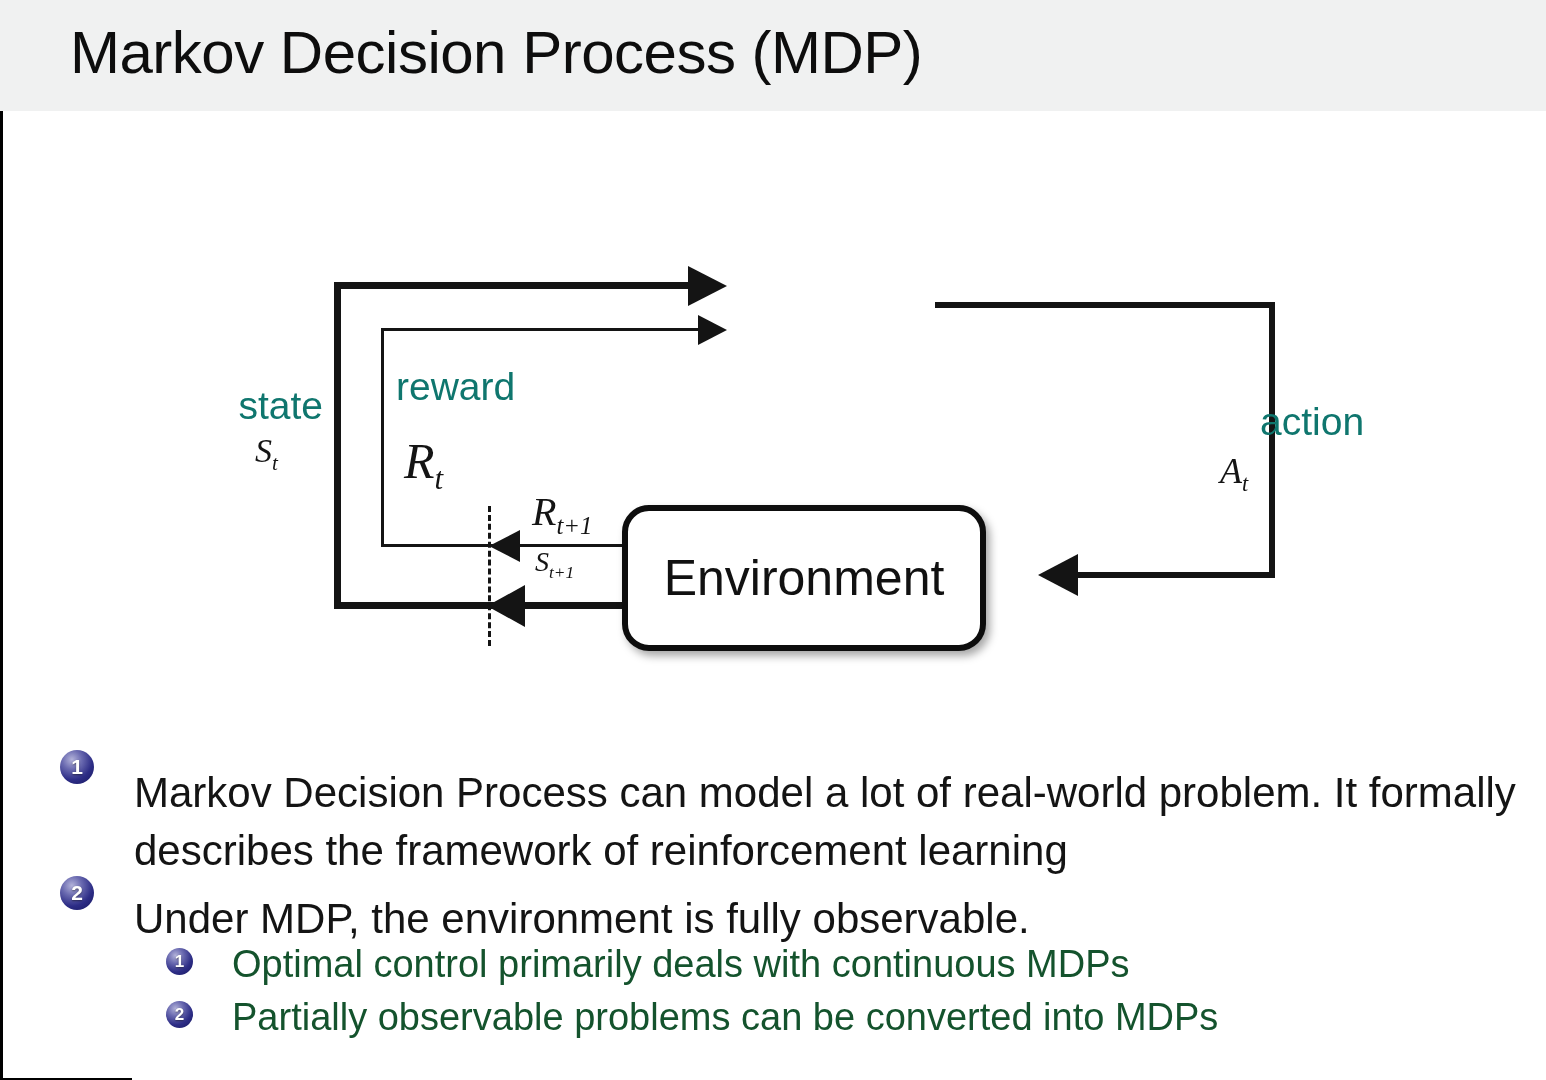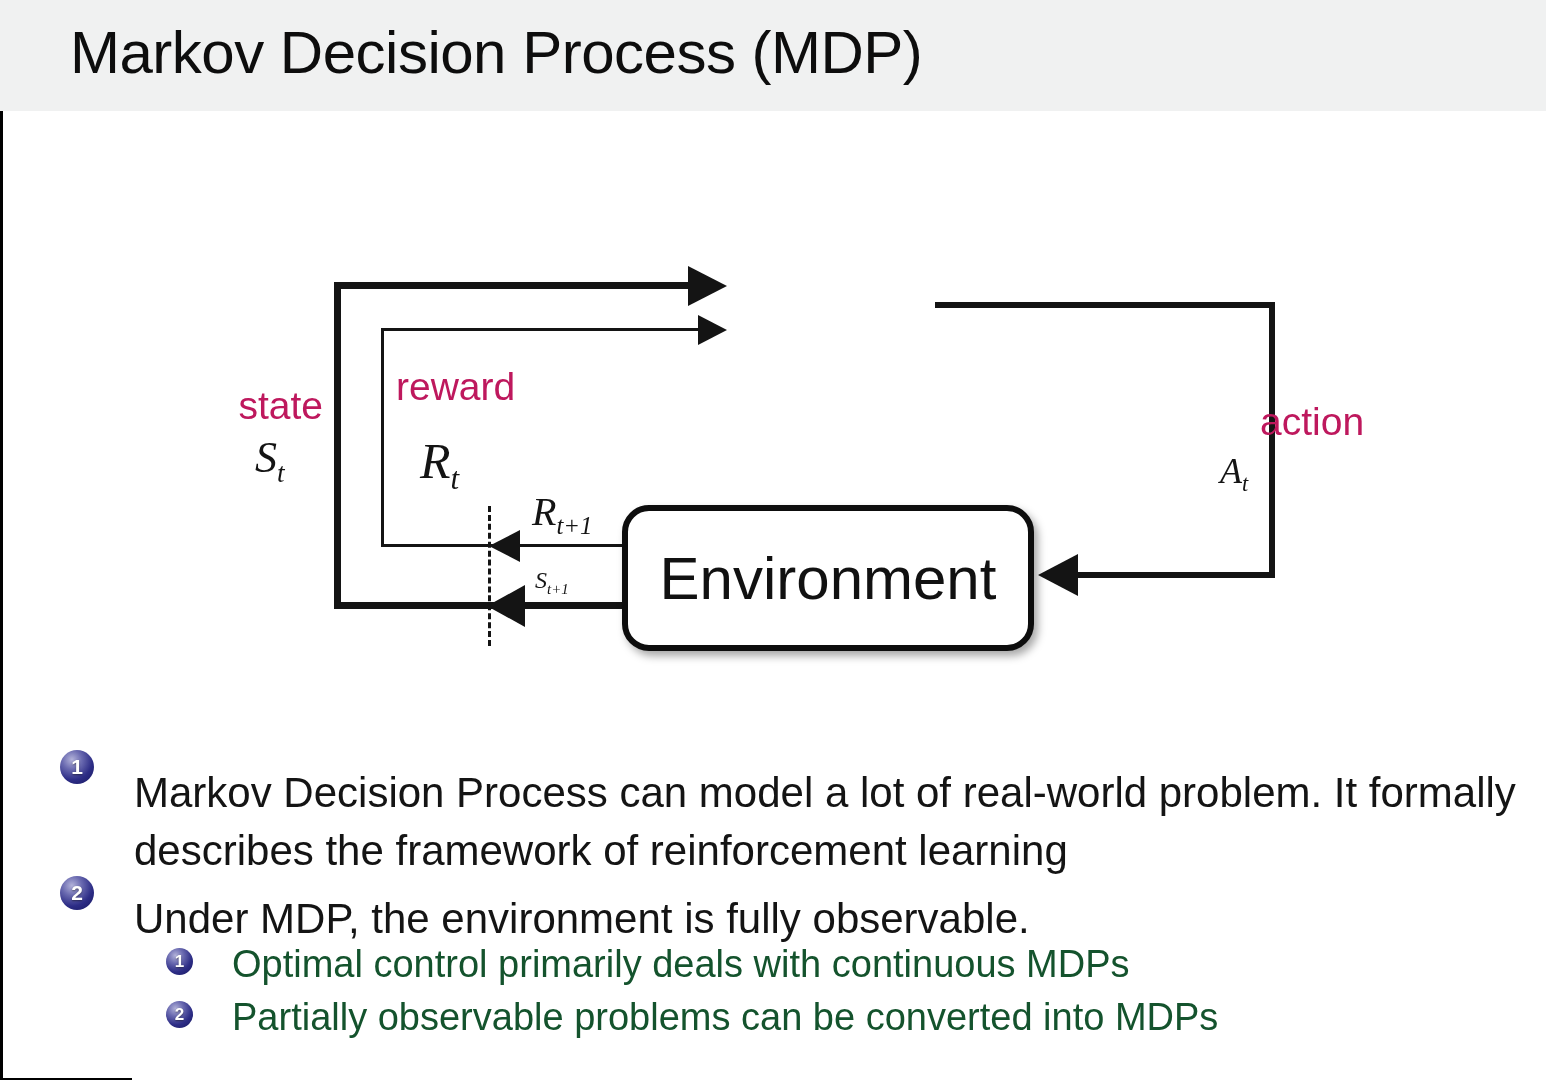--- a/index.html
+++ b/index.html
@@ -60,37 +60,37 @@
   }
 
   .node {
     position:absolute; box-sizing:border-box;
     background:#ffffff; border:6px solid #0d0d0d; border-radius:27px;
     box-shadow:4px 5px 8px rgba(0,0,0,0.35);
     display:flex; align-items:center; justify-content:center;
     color:#111; white-space:nowrap;
   }
   .node-agent { left:727px; top:240px; width:208px; height:132px; font-size:53px; }
-  .node-env   { left:622px; top:505px; width:412px; height:146px; font-size:60px; }
+  .node-env   { left:622px; top:505px; width:364px; height:146px; font-size:50px; }
 
-  .dlbl { position:absolute; font-size:39px; color:#be185d; white-space:nowrap; }
+  .dlbl { position:absolute; font-size:39px; color:#0f766e; white-space:nowrap; }
   .dlbl-state  { left:205px; top:384px; width:118px; text-align:right; }
   .dlbl-reward { left:396px; top:365px; }
   .dlbl-action { left:1260px; top:400px; }
 
   .math {
     position:absolute; font-family:"Liberation Serif", serif; font-style:italic;
     color:#141414; white-space:nowrap;
   }
   .math sub { font-size:62%; font-style:italic; line-height:0; }
-  .m-state  { left:255px; top:432px; font-size:44px; }
-  .m-reward { left:420px; top:432px; font-size:50px; }
+  .m-state  { left:255px; top:432px; font-size:34px; }
+  .m-reward { left:404px; top:432px; font-size:50px; }
   .m-action { left:1220px; top:450px; font-size:36px; }
   .m-nreward { left:532px; top:488px; font-size:40px;text-align:center; }
-  .m-nstate  { left:535px; top:546px; font-size:24px;margin-top:21px; }
+  .m-nstate  { left:535px; top:546px; font-size:28px; }
 
   
   .badge {
     position:absolute; border-radius:50%;
     background:radial-gradient(circle at 35% 28%, #b2b2d9 0%, #6a6ab0 30%, #2d2d86 62%, #15155c 100%);
     color:#fff; display:flex; align-items:center; justify-content:center;
     font-weight:bold; text-shadow:0 1px 2px rgba(0,0,0,0.45);
   }
   .badge-1  { left:60px;  top:750px; width:34px; height:34px; font-size:21px; }
   .badge-2  { left:60px;  top:876px; width:34px; height:34px; font-size:21px; }

